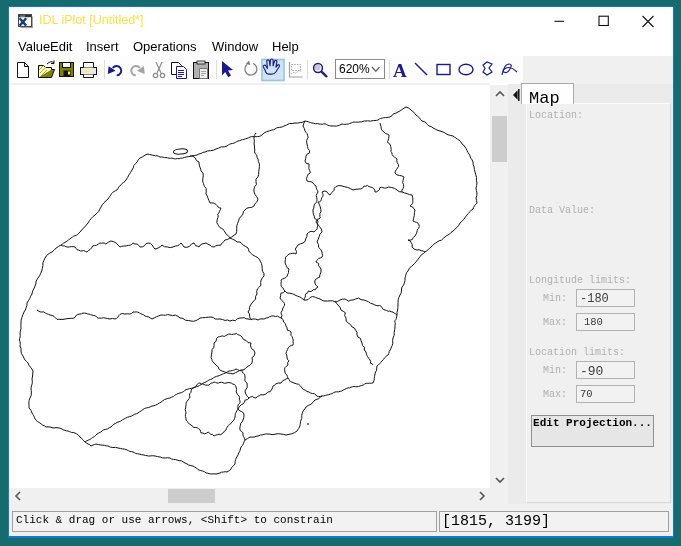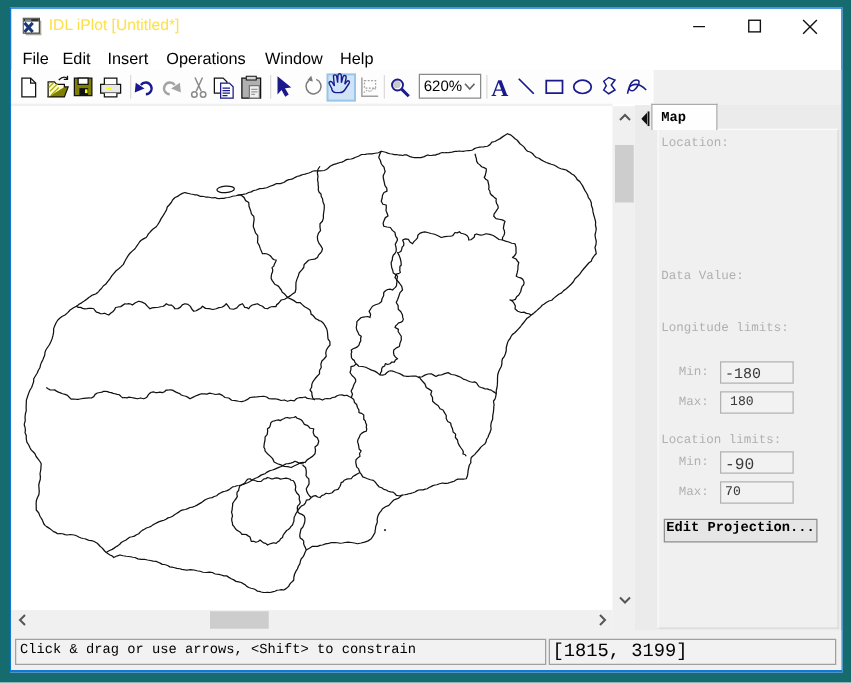--- a/index.html
+++ b/index.html
@@ -22,21 +22,21 @@
 <div class="abs" style="left:39px;top:13px;font-size:12.5px;color:#fde047">IDL iPlot [Untitled*]</div>
 <svg class="abs" style="left:545px;top:10px" width="120" height="22" viewBox="0 0 120 22">
   <g stroke="#111" stroke-width="1.1" fill="none">
     <path d="M9.5,11.3 H19"></path>
     <rect x="54" y="6.2" width="9.3" height="9.3"></rect>
     <path d="M97.5,6 L108.5,17 M108.5,6 L97.5,17"></path>
   </g>
 </svg>
 
 <div class="abs" style="left:0;top:39px;font-size:13px;color:#000">
-<span class="abs" style="left:18px">File</span>
+<span class="abs" style="left:18px">Value</span>
 <span class="abs" style="left:50px">Edit</span>
 <span class="abs" style="left:86px">Insert</span>
 <span class="abs" style="left:133px">Operations</span>
 <span class="abs" style="left:212px">Window</span>
 <span class="abs" style="left:272px">Help</span>
 </div>
 
 <div class="abs" style="left:9px;top:56px;width:514px;height:27px;background:#fdfdfd"></div>
 <div class="abs" style="left:523px;top:56px;width:150px;height:28px;background:#f0f0f0"></div>
 <div class="abs" style="left:9px;top:83px;width:481px;height:2px;background:#f0f0f0"></div>
@@ -157,37 +157,37 @@
 
 <div class="abs" style="left:490px;top:488px;width:18px;height:16px;background:#f0f0f0"></div>
 
 <div class="abs" style="left:508px;top:84px;width:165px;height:452px;background:#ebebeb"></div>
 <svg class="abs" style="left:513px;top:89px" width="7" height="12" viewBox="0 0 7 12">
     <path d="M5.8,0 L5.8,12" stroke="#111" stroke-width="1.5"></path>
     <path d="M0,6 L4.6,1.2 L4.6,10.8 Z" fill="#111"></path>
   </svg>
 <div class="abs" style="left:526px;top:103px;width:145px;height:400px;background:#f0f0f0;border:1px solid #fbfbfb;border-right-color:#d8d8d8;border-bottom-color:#d8d8d8"></div>
 <div class="abs" style="left:521px;top:83px;width:53px;height:21px;background:#fefefe;border:1px solid #aaa;border-bottom:none"></div>
-<div class="abs mono" style="left:529px;top:89px;font-size:11px;font-weight:bold;color:#000">Map</div>
+<div class="abs mono" style="left:529px;top:89px;font-size:17px;font-weight:normal;color:#000">Map</div>
 
 <div class="abs mono gray" style="left:529px;top:110px;font-size:10px">Location:</div>
-<div class="abs mono gray" style="left:529px;top:216px;font-size:10px">Data Value:</div>
-<div class="abs mono gray" style="left:529px;top:258px;font-size:10px">Longitude limits:</div>
+<div class="abs mono gray" style="left:529px;top:205px;font-size:10px">Data Value:</div>
+<div class="abs mono gray" style="left:529px;top:275px;font-size:10px">Longitude limits:</div>
 <div class="abs mono gray" style="left:543px;top:293px;font-size:10px">Min:</div>
 <div class="abs fld" style="left:576px;top:289px;width:59px;height:18px"></div>
 <div class="abs mono" style="left:580px;top:292px;font-size:12px;color:#3a3a3a">-180</div>
 <div class="abs mono gray" style="left:543px;top:317px;font-size:10px">Max:</div>
 <div class="abs fld" style="left:576px;top:313px;width:59px;height:18px"></div>
 <div class="abs mono" style="left:584px;top:316px;font-size:10.5px;color:#3a3a3a">180</div>
 <div class="abs mono gray" style="left:529px;top:347px;font-size:10px">Location limits:</div>
 <div class="abs mono gray" style="left:543px;top:365px;font-size:10px">Min:</div>
 <div class="abs fld" style="left:576px;top:361px;width:59px;height:18px"></div>
 <div class="abs mono" style="left:580px;top:364px;font-size:13px;color:#3a3a3a">-90</div>
 <div class="abs mono gray" style="left:543px;top:389px;font-size:10px">Max:</div>
 <div class="abs fld" style="left:576px;top:385px;width:59px;height:18px"></div>
 <div class="abs mono" style="left:580px;top:388px;font-size:10.5px;color:#3a3a3a">70</div>
-<div class="abs mono" style="left:531px;top:415px;width:123px;height:19px;background:#e6e6e6;border:1px solid #8f8f8f;font-size:11px;font-weight:bold;color:#000;text-align:center;line-height:14px;white-space:nowrap">Edit Projection...</div>
+<div class="abs mono" style="left:531px;top:415px;width:123px;height:32px;background:#e6e6e6;border:1px solid #8f8f8f;font-size:11px;font-weight:bold;color:#000;text-align:center;line-height:14px;white-space:nowrap">Edit Projection...</div>
 
 <div class="abs" style="left:9px;top:504px;width:664px;height:32px;background:#f0f0f0"></div>
 <div class="abs" style="left:12px;top:511px;width:425px;height:21px;background:#f2f2f2;border:1px solid #a0a0a0"></div>
 <div class="abs mono" style="left:16px;top:514px;font-size:11px;color:#000">Click &amp; drag or use arrows, &lt;Shift&gt; to constrain</div>
 <div class="abs" style="left:439px;top:511px;width:230px;height:21px;background:#f2f2f2;border:1px solid #a0a0a0"></div>
 <div class="abs mono" style="left:442px;top:513px;font-size:15px;color:#000">[1815, 3199]</div>
 
 </body></html>

